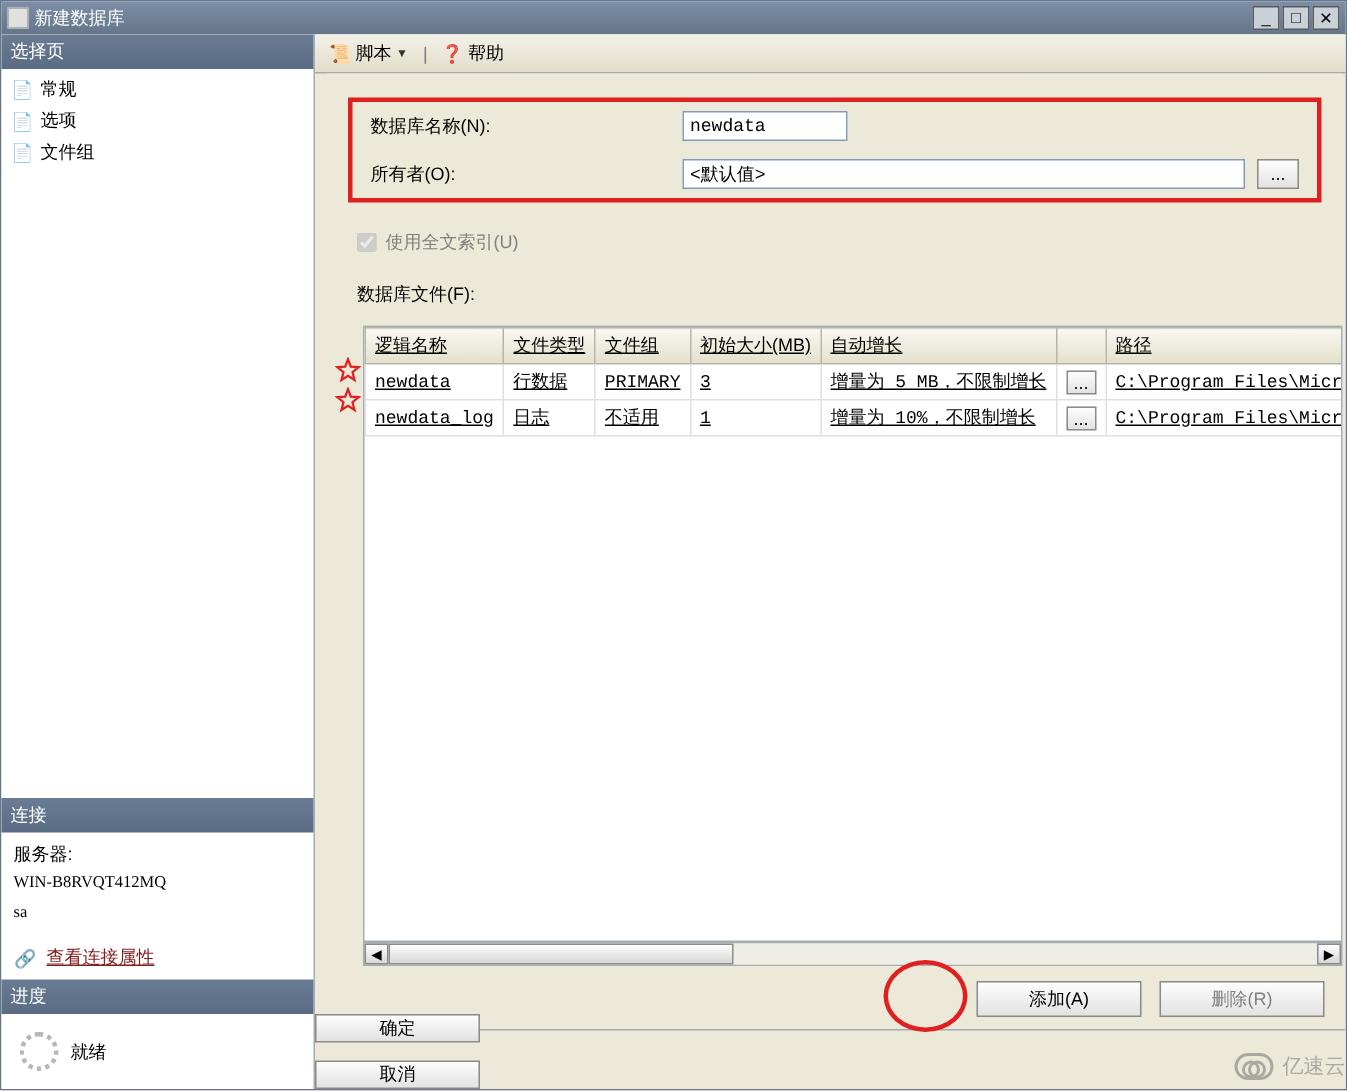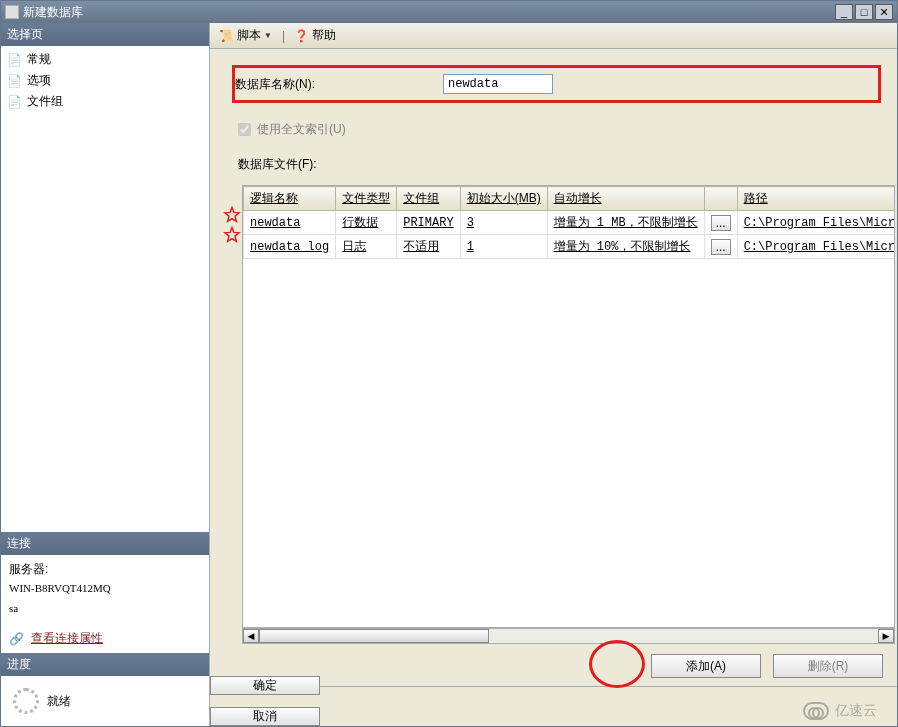--- a/index.html
+++ b/index.html
@@ -30,21 +30,21 @@
 
   
   .content { flex:1; display:flex; flex-direction:column; background:#ECE9D8; min-width:0; }
   .toolbar { height:26px; background: linear-gradient(#F3F1E9, #E2DDC9); border-bottom:1px solid #A5ACB2; display:flex; align-items:center; padding:0 6px; gap:6px; }
   .toolbar .tbtn { display:flex; align-items:center; gap:3px; padding:2px 4px; cursor:pointer; }
   .toolbar .divider { color:#777; }
   .toolbar .dropdown-arrow { font-size:8px; color:#333; }
   .tool-icon { width:14px;height:14px; display:inline-flex; align-items:center; justify-content:center; font-size:12px;}
   
   .form-area { padding: 16px 14px 8px 14px; background:#ECE9D8; display:flex; flex-direction:column; gap:8px; position:relative; }
-  .red-box { border:3px solid #E02020; padding:6px 0; display:flex; flex-direction:column; gap:12px; }
+  .red-box { border:3px solid #E02020; padding:6px 12px; display:flex; flex-direction:column; gap:12px; }
   .form-row { display:flex; align-items:center; gap:8px; }
   .form-label { width: 200px; font-size:12px; }
   .text-input { width: 110px; height:20px; border:1px solid #7F9DB9; background:#fff; font-family: "Courier New", monospace; font-size:12px; padding:1px 4px; }
   .text-input-wide { flex:1; height:20px; border:1px solid #7F9DB9; background:#fff; font-family: "Courier New", monospace; font-size:12px; padding:1px 4px; margin-right:4px;}
   .browse-btn { width:28px; height:20px; border:1px solid #8A8A8A; background:linear-gradient(#FDFDFD,#E2E2E2); cursor:pointer; display:flex; align-items:center; justify-content:center; }
   .owner-wrap { display:flex; align-items:center; gap:4px;}
 
   .checkbox-row { display:flex; align-items:center; gap:6px; margin:10px 0 4px 6px; color:#808080; }
   .checkbox-row input { accent-color:#808080; }
 
@@ -71,21 +71,21 @@
   .dlg-btn.disabled { color:#808080; cursor:default; }
 
   .red-circle { position:absolute; width:56px; height:48px; border:3px solid #E02020; border-radius:50%; pointer-events:none; z-index:10; }
 
   .footer { border-top:1px solid #A5ACB2; padding:8px 12px 0 0; display:flex; justify-content:flex-end; gap:12px; background:#ECE9D8; height:40px;flex-direction:column;}
 
   .content-inner { flex:1; display:flex; flex-direction:column; min-height:0; padding:0 0 0 0;}
   .content-main { flex:1; display:flex; flex-direction:column; min-height:0; padding: 0 2px 0 8px;}
   .files-area { flex:1; display:flex; flex-direction:column; min-height:0; position:relative;}
 
-  .watermark { position:absolute; right:20px; bottom:6px; opacity:0.5; display:flex; align-items:center; gap:6px; font-size:14px; color:#6b6b6b; pointer-events:none; }
+  .watermark { position:absolute; right:0; bottom:6px; opacity:0.5; display:flex; align-items:center; gap:6px; font-size:14px; color:#6b6b6b; pointer-events:none; }
   .watermark-icon { width:26px; height:18px; border:2px solid #6b6b6b; border-radius:10px; position:relative;}
   .watermark-icon::before, .watermark-icon::after { content:""; position:absolute; width:8px; height:8px; border:2px solid #6b6b6b; border-radius:50%; top:3px;}
   .watermark-icon::before { left:3px;}
   .watermark-icon::after { right:3px;}
 </style>
 </head>
 <body>
 
 <div class="window">
 
@@ -153,20 +153,27 @@
         </div>
       </div>
 
       <div class="content-inner">
         <div class="content-main">
           <div class="form-area">
             <div class="red-box">
               <div class="form-row">
                 <div class="form-label">数据库名称(N):</div>
                 <input class="text-input" value="newdata" style="">
+              </div>
+              <div class="form-row">
+                <div class="form-label">所有者(O):</div>
+                <div class="owner-wrap" style="flex:1;">
+                  <input class="text-input-wide" value="&lt;默认值&gt;" style="">
+                  <div class="browse-btn">...</div>
+                </div>
               </div>
             </div>
 
             <label class="checkbox-row">
               <input type="checkbox" checked="" disabled="" style="">
               <span>使用全文索引(U)</span>
             </label>
 
             <div class="section-label">数据库文件(F):</div>
           </div>
@@ -196,21 +203,21 @@
                       <th style="width:24px;"></th>
                       <th>路径</th>
                     </tr>
                   </thead>
                   <tbody>
                     <tr class="row-sel">
                       <td>newdata</td>
                       <td>行数据</td>
                       <td>PRIMARY</td>
                       <td>3</td>
-                      <td>增量为 1 MB，不限制增长</td>
+                      <td>增量为 5 MB，不限制增长</td>
                       <td><span class="ellipsis-btn">...</span></td>
                       <td>C:\Program Files\Micr</td>
                     </tr>
                     <tr>
                       <td>newdata_log</td>
                       <td>日志</td>
                       <td>不适用</td>
                       <td>1</td>
                       <td>增量为 10%，不限制增长</td>
                       <td><span class="ellipsis-btn">...</span></td>

